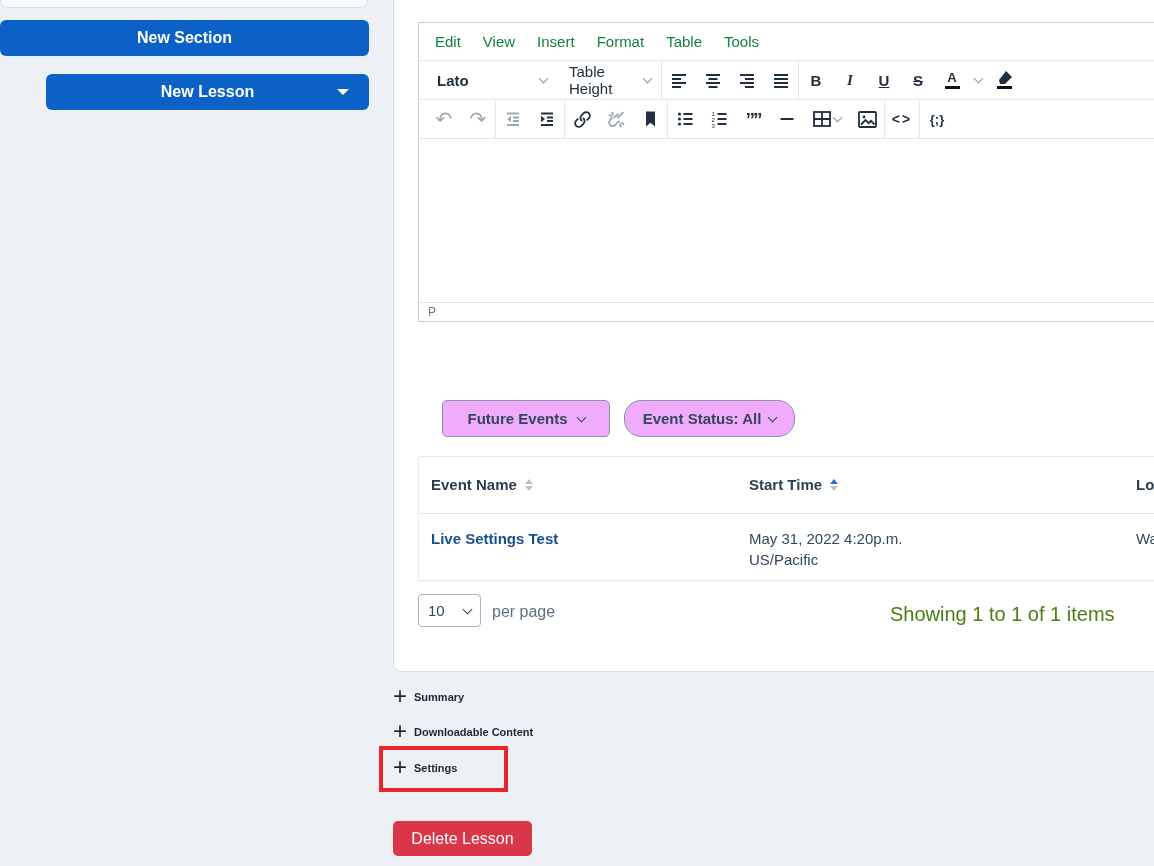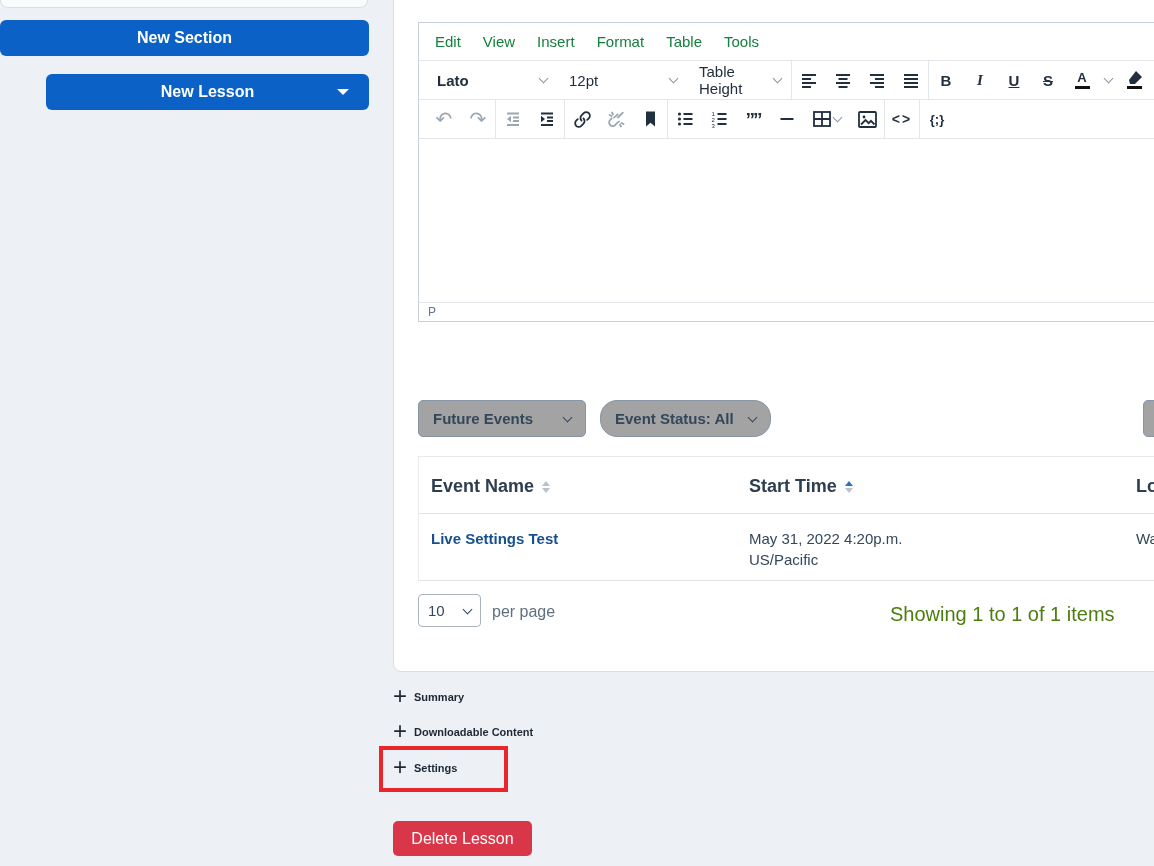--- a/index.html
+++ b/index.html
@@ -51,33 +51,33 @@
   .glyph.quote{font-size:19px;font-weight:700;letter-spacing:-2px;}
   .colorstack{display:flex;flex-direction:column;align-items:center;gap:2px;}
   .colorstack .bar{width:15px;height:3px;background:#111;}
   .chev{width:7px;height:7px;border-right:1.6px solid #8a97a5;
     border-bottom:1.6px solid #8a97a5;transform:rotate(45deg);margin-top:-3px;flex:none;}
   .chev.dark{border-color:#33475b;}
   .edit-area{height:163px;background:#fff;cursor:text;}
   .statusbar{height:19px;border-top:1px solid #e3e7eb;display:flex;align-items:center;
     padding-left:9px;font-size:12px;color:#68768a;}
   
-  .filter-btn{position:absolute;top:400px;height:37px;background:#a3a3a3;
+  .filter-btn{position:absolute;top:400px;height:37px;background:#f0abfc;
     border:1px solid #8796a6;border-radius:5px;display:flex;align-items:center;
-    justify-content:space-between;padding:0 14px;font-size:15px;font-weight:600;
-    color:#33475b;cursor:pointer;font-family:"Liberation Sans","DejaVu Sans",sans-serif;}
+    justify-content:center;padding:0 14px;font-size:15px;font-weight:600;
+    color:#33475b;cursor:pointer;font-family:"Liberation Sans","DejaVu Sans",sans-serif;margin-left:24px;}
   .filter-date{left:418px;width:168px;}
   .filter-status{left:600px;width:171px;border-radius:17px;}
   .filter-partial{left:1143px;width:40px;padding:0;}
   
   .events-table{position:absolute;left:418px;top:456px;width:745px;
     border-top:1px solid #e7ebef;border-left:1px solid #e7ebef;}
   .thead{position:relative;height:57px;border-bottom:1px solid #dfe4e9;}
   .trow{position:relative;height:67px;border-bottom:1px solid #dfe4e9;background:#fff;}
-  .th{position:absolute;top:19px;font-size:18px;font-weight:600;color:#2d3e50;
+  .th{position:absolute;top:19px;font-size:15px;font-weight:600;color:#2d3e50;
     display:flex;align-items:center;gap:8px;cursor:pointer;white-space:nowrap;}
   .th.c1{left:12px;}.th.c2{left:330px;}.th.c3{left:717px;}
   .sorter{display:flex;flex-direction:column;gap:2px;}
   .tri-up{width:0;height:0;border-left:4px solid transparent;border-right:4px solid transparent;
     border-bottom:5px solid #b9c2cc;}
   .tri-dn{width:0;height:0;border-left:4px solid transparent;border-right:4px solid transparent;
     border-top:5px solid #b9c2cc;}
   .tri-up.active{border-bottom-color:#2e6fb9;}
   .cell{position:absolute;top:14px;font-size:15px;color:#33475b;line-height:21px;white-space:nowrap;}
   .cell.c1{left:12px;}.cell.c2{left:330px;}.cell.c3{left:717px;}
@@ -125,24 +125,20 @@
     <span class="menu-item">Format</span>
     <span class="menu-item">Table</span>
     <span class="menu-item">Tools</span>
   </div>
 
   <div class="toolbar row1">
     <div class="tsel w-font" style="margin-left:6px;font-weight:bold;">
       <span>Lato</span>
       <span class="chev"></span>
     </div>
-    <div class="tsel w-size">
-      <span>12pt</span>
-      <span class="chev"></span>
-    </div>
     <div class="tsel w-lh">
       <span>Table Height</span>
       <span class="chev"></span>
     </div>
     <div class="tdiv"></div>
     <div class="tbtn">
       <svg width="18" height="18">
           <path d="M2 4h14M2 8h9M2 12h14M2 16h9" stroke="#222f3e" stroke-width="2" fill="none"></path>
         </svg>
     </div>

